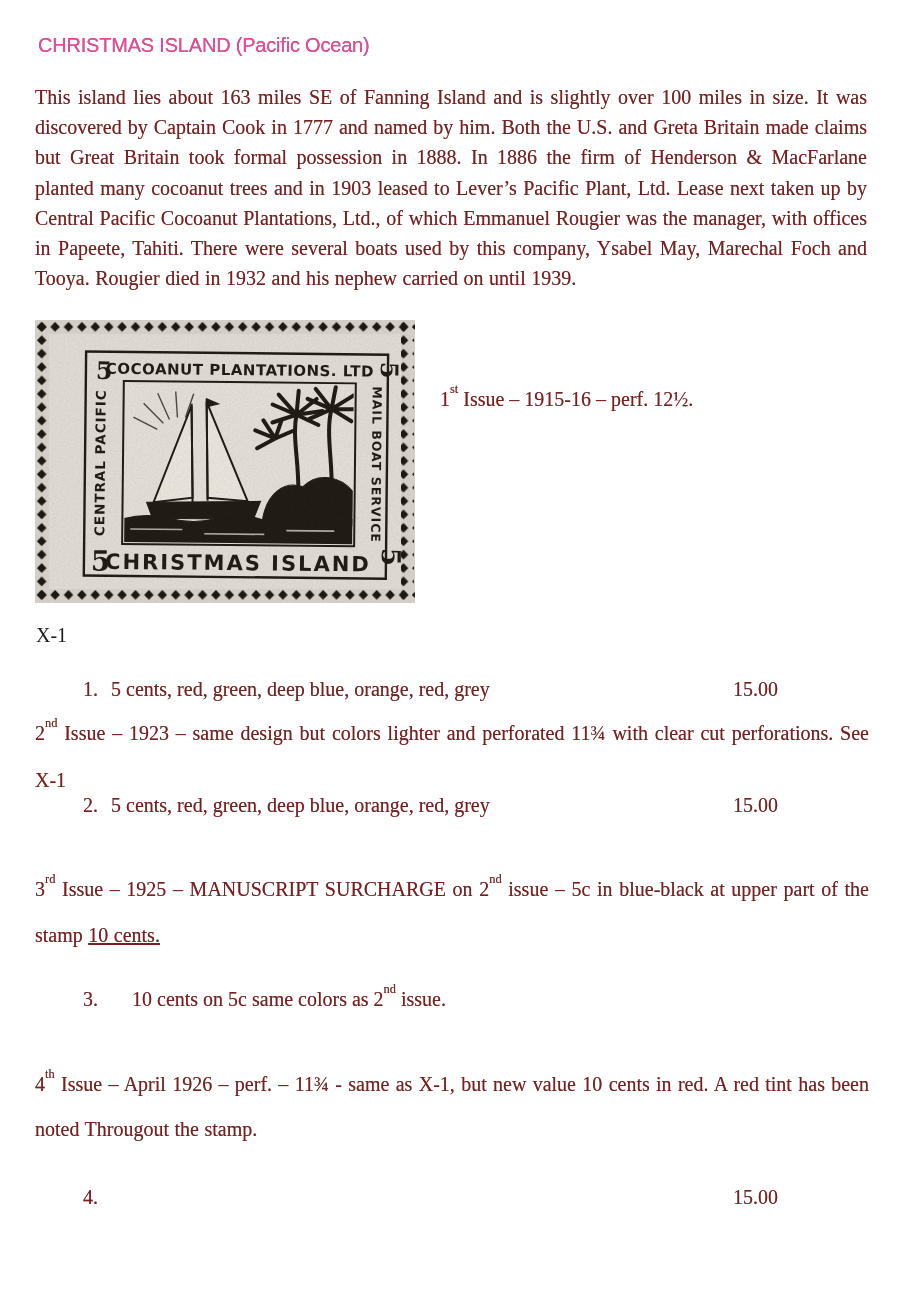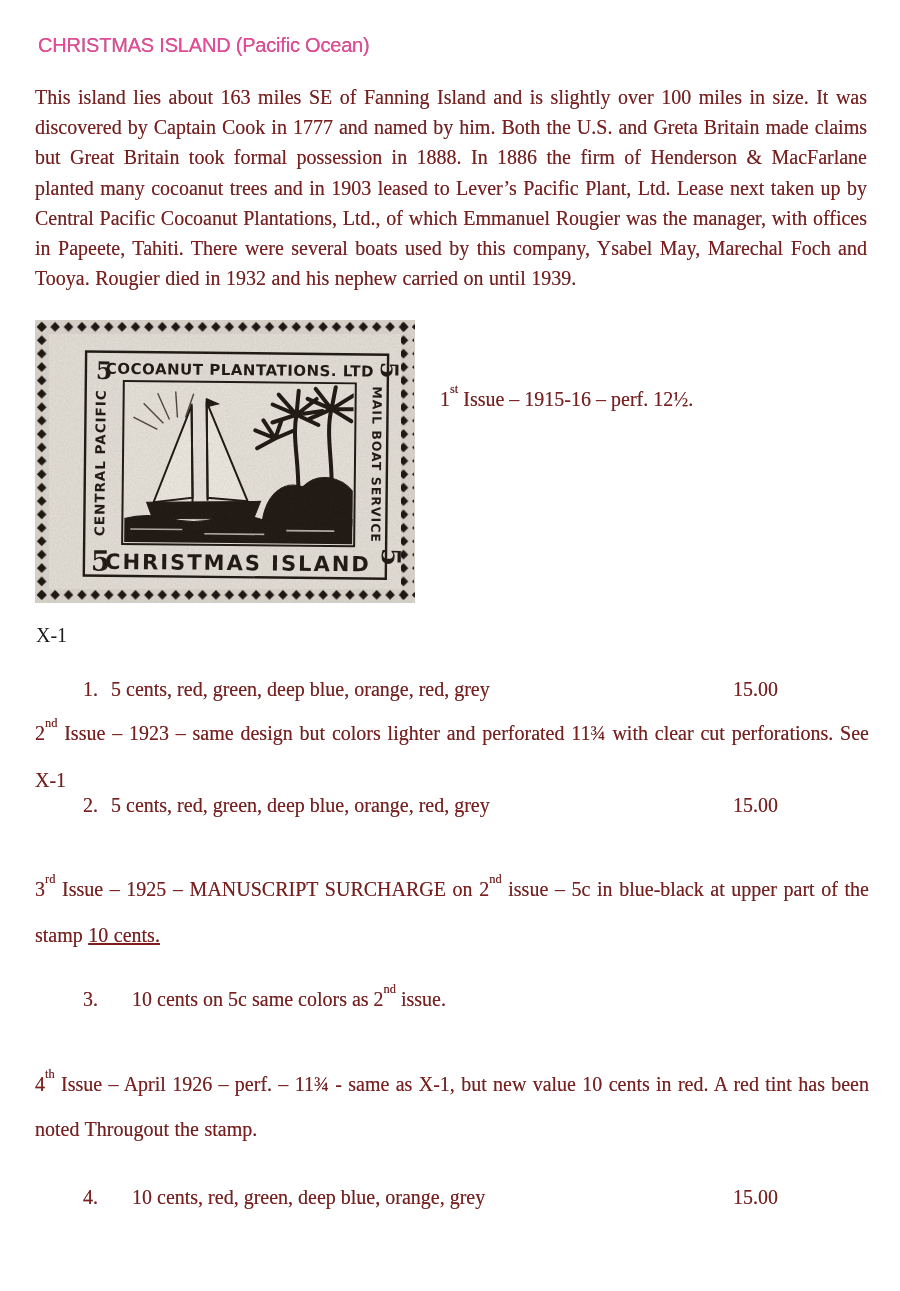--- a/index.html
+++ b/index.html
@@ -156,15 +156,14 @@
   <span class="num">3.</span>
   <span class="descw"><span>10 cents on 5c same colors as 2</span><sup>nd</sup><span> issue.</span></span>
 </div>
 
 <div class="abs body-text issue-head ih4">
   <span>4</span><sup>th</sup><span> Issue – April 1926 – perf. – 11¾ - same as X-1, but new value 10 cents in red. A red tint has been noted Througout the stamp.</span>
 </div>
 
 <div class="abs body-text row r4">
   <span class="num">4.</span>
-  <span class="descw">10 cents, red, green, deep blue, orange, grey</span>
   <span class="price">15.00</span>
 </div>
 
 </body></html>

